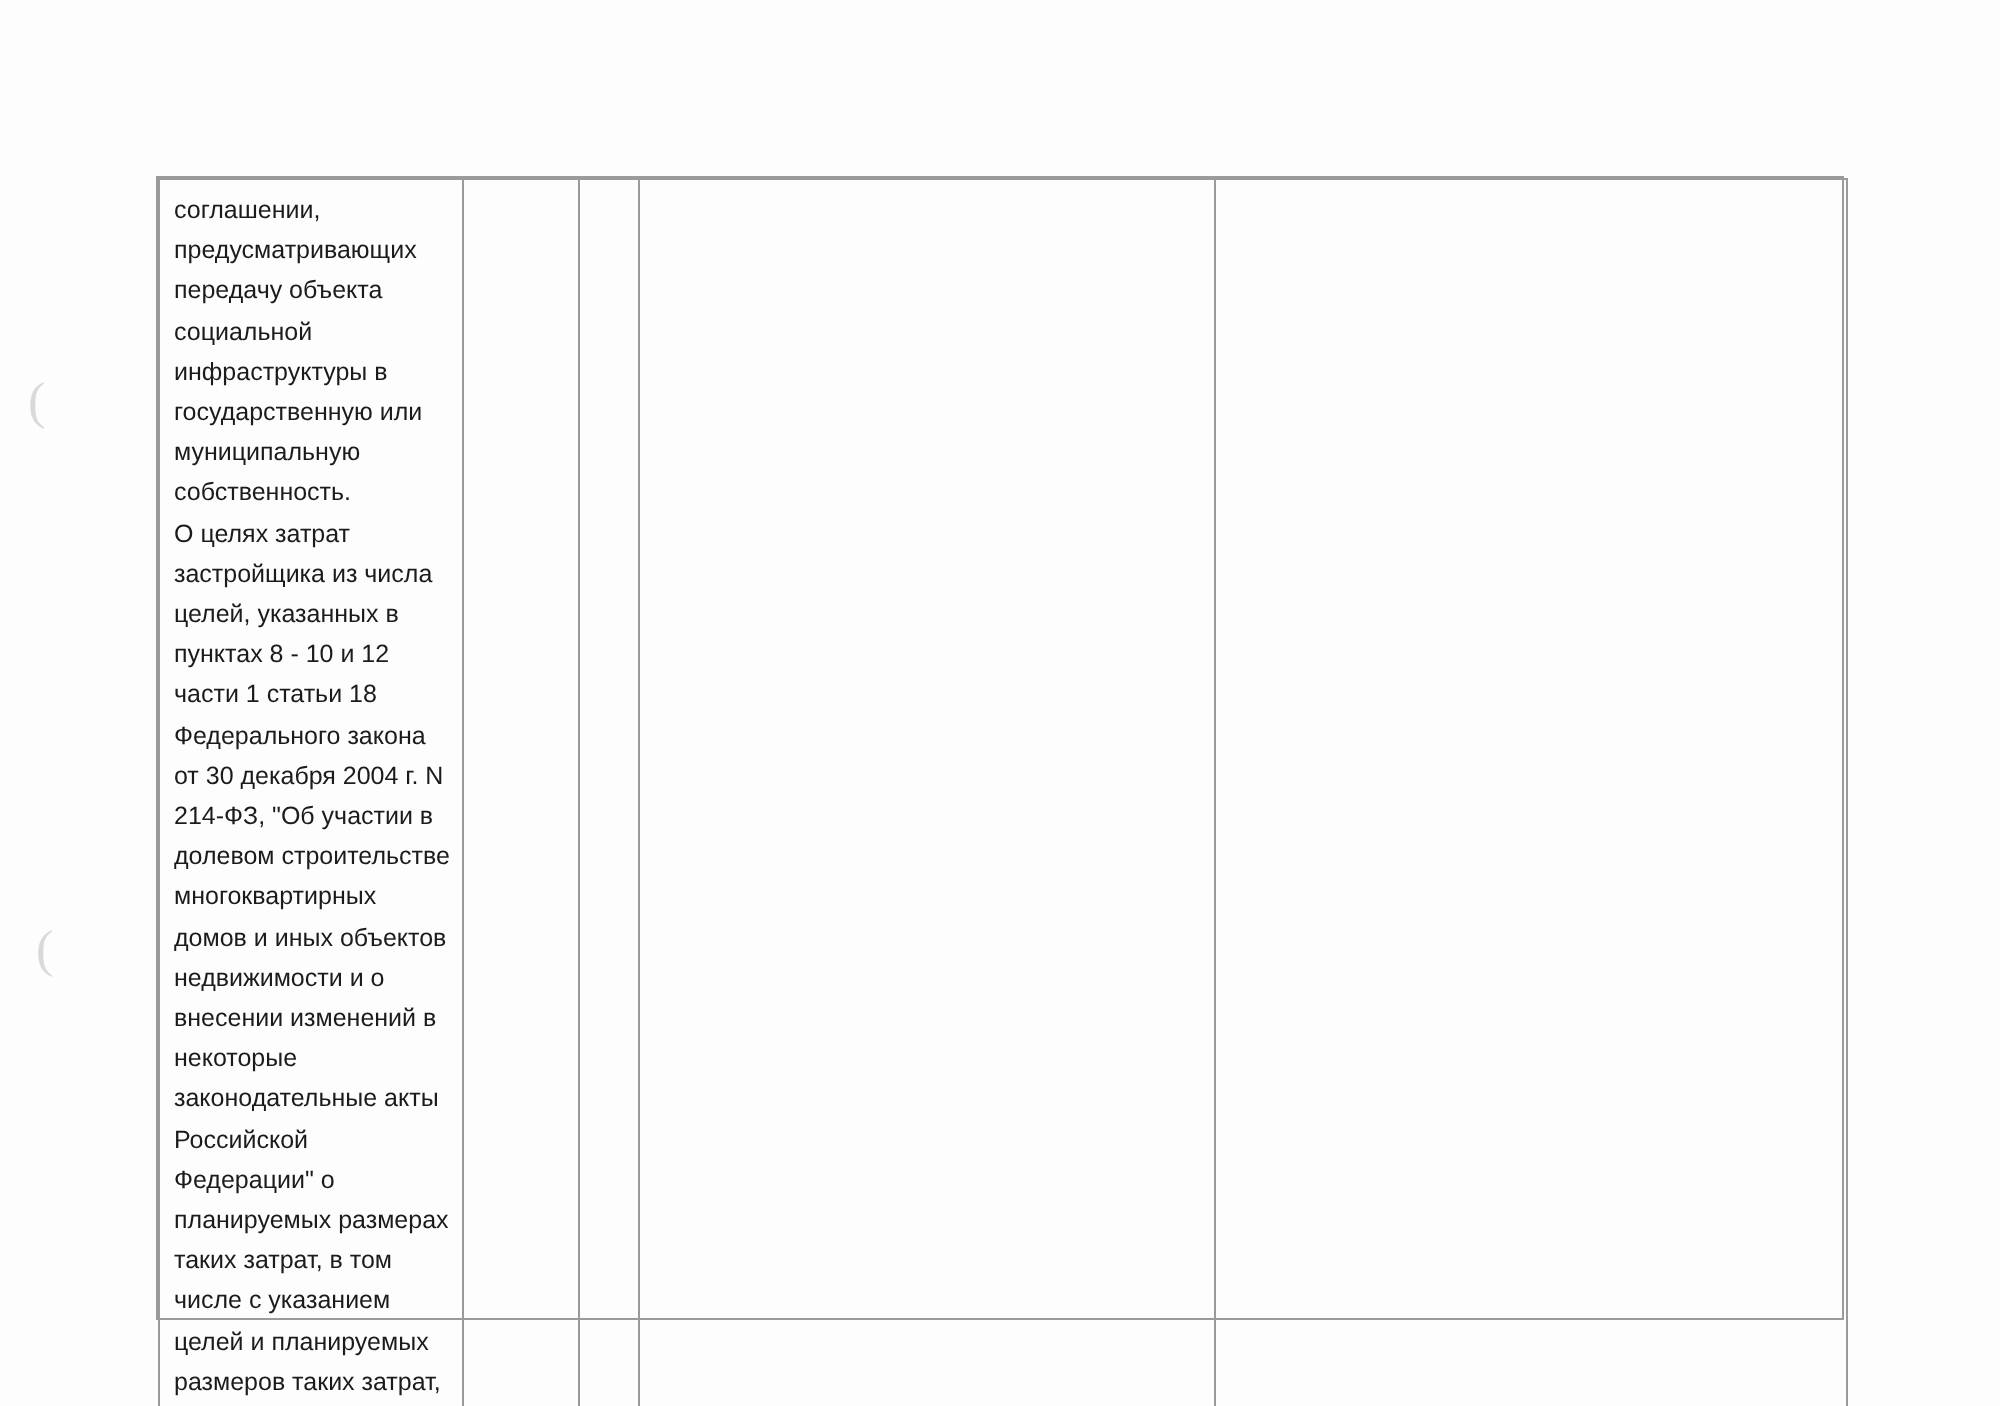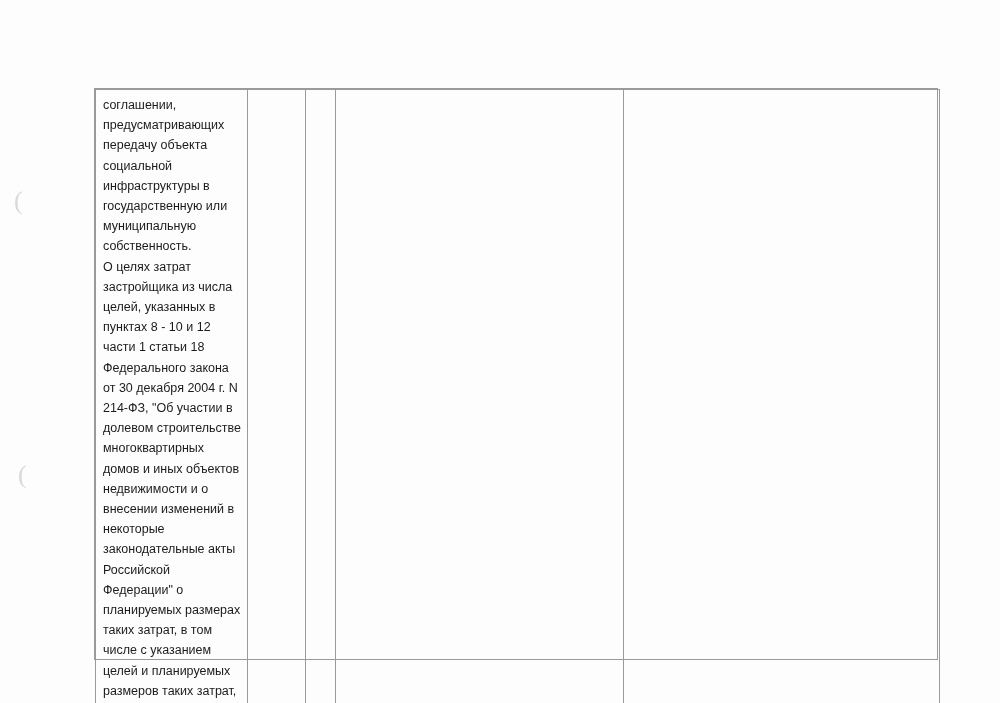--- a/index.html
+++ b/index.html
@@ -52,21 +52,20 @@
   
   .doc-table {
     position: absolute;
     left: 78px;
     top: 88px;
     width: 844px;
     height: 572px;
     border: 1px solid #9a9a9a;
     border-collapse: collapse;
     box-sizing: border-box;
-    margin-left: 16px;
   }
   .doc-table table {
     width: 100%;
     height: 100%;
     border-collapse: collapse;
     table-layout: fixed;
   }
   .doc-table td {
     border: 1px solid #9a9a9a;
     vertical-align: top;

